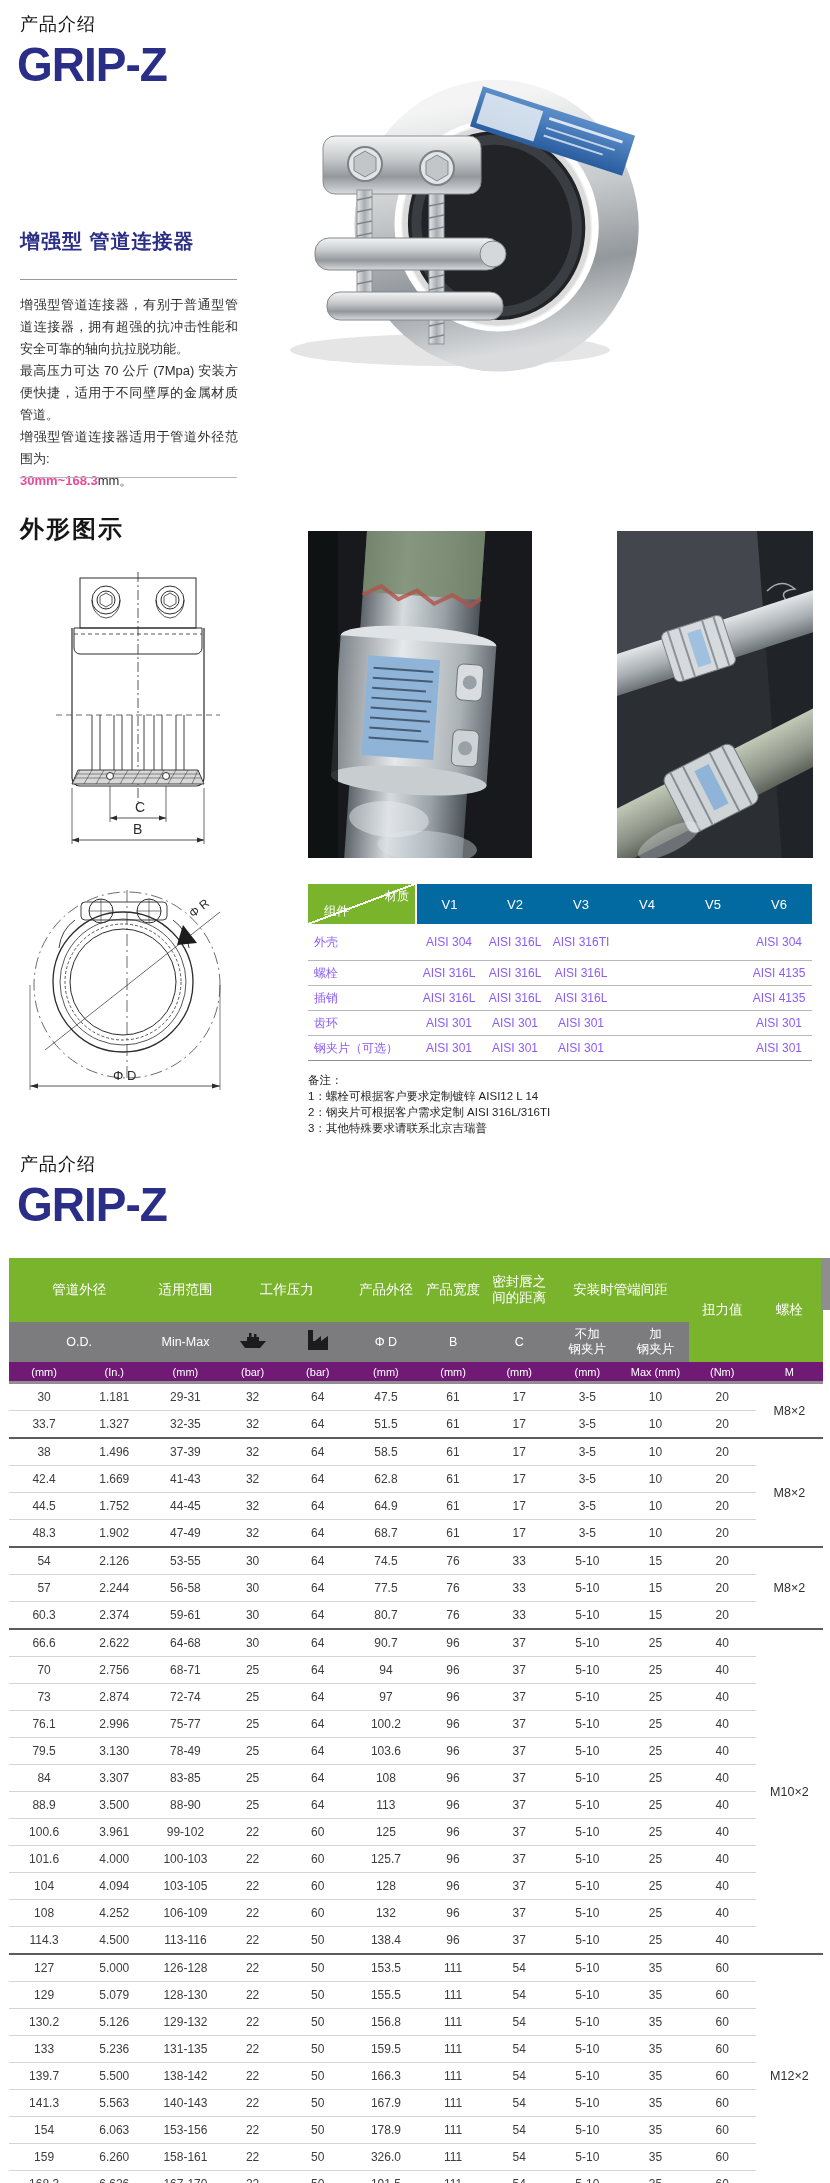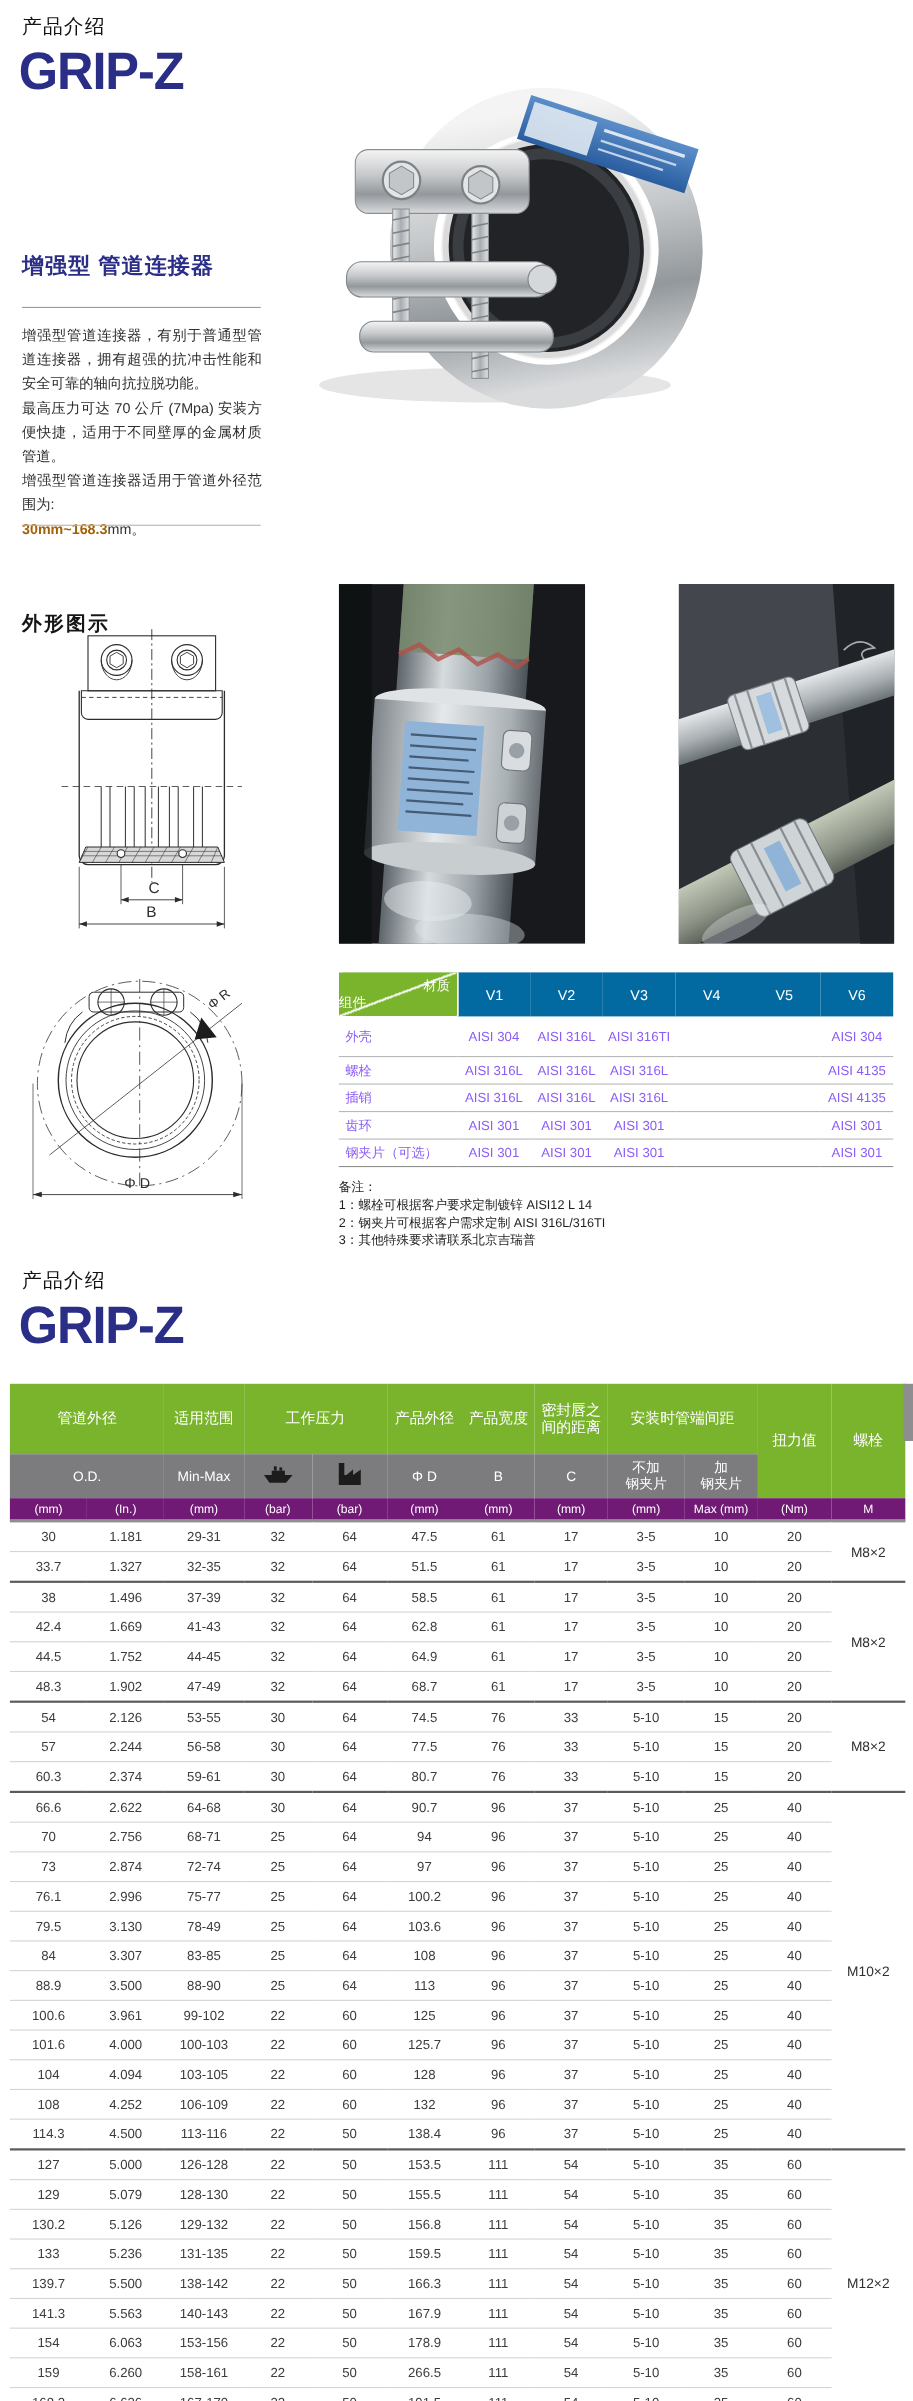--- a/index.html
+++ b/index.html
@@ -4,38 +4,38 @@
 <style>
   html,body{margin:0;padding:0;background:#e9e9e9;}
   .page{position:relative;width:830px;height:2183px;background:#ffffff;margin:0 auto;
         font-family:"Liberation Sans","DejaVu Sans",sans-serif;overflow:hidden;color:#222;}
   .abs{position:absolute;}
 
   
   .kicker{font-size:18px;color:#141414;letter-spacing:1px;}
   .big-title{font-size:46px;font-weight:bold;color:#2b2e87;letter-spacing:-1px;transform:scaleY(1.04);transform-origin:left top;}
   .product-heading{font-size:20px;font-weight:bold;color:#2b2e87;letter-spacing:1px;}
-  .outline-heading{font-size:18px;font-weight:bold;color:#161616;letter-spacing:2px;margin-top:42px;}
+  .outline-heading{font-size:24px;font-weight:bold;color:#161616;letter-spacing:2px;}
   .divider{height:1px;background:#9a9a9a;}
 
   
   .intro-text{width:218px;font-size:13px;line-height:22px;text-align:justify;color:#2e2e2e;}
   .intro-text p{margin:0;}
-  .range-line b{color:#a16207;}
+  .range-line b{color:#ec4899;}
 
   
   table{border-collapse:collapse;}
   .mat-table{width:504px;table-layout:fixed;font-size:12px;}
   .mat-table td{text-align:center;vertical-align:middle;color:#8b5cf6;}
   .mat-table .mhead td{background:#0369a1;color:#fff;height:38px;font-size:13px;}
   .mat-table td.corner{position:relative;background:#7ab42d;
      background-image:linear-gradient(to bottom right,rgba(0,0,0,0) calc(50% - 1px),rgba(255,255,255,.95) calc(50% - 1px),rgba(255,255,255,.95) calc(50% + 1px),rgba(0,0,0,0) calc(50% + 1px));
      border-right:2px solid #fff;}
   .mat-table td.corner .c-top{position:absolute;top:4px;right:6px;font-size:12px;color:#fff;text-align:center;}
-  .mat-table td.corner .c-bot{position:absolute;bottom:4px;left:0;font-size:12.5px;color:#fff;}
+  .mat-table td.corner .c-bot{position:absolute;bottom:4px;left:16px;font-size:12.5px;color:#fff;}
   .mat-table tbody td{border-bottom:1px solid #b8b8b8;height:22px;font-size:12px;}
   .mat-table tbody tr:first-child td{height:34px;}
   .mat-table tbody tr:last-child td{border-bottom:1px solid #8f8f8f;}
   .mat-table tbody td.rowlab{text-align:left;padding-left:6px;}
 
   
   .notes{font-size:11.5px;line-height:16px;color:#1f1f1f;}
   .notes .nt{font-weight:normal;}
   .notes div{margin:0;}
 
@@ -849,21 +849,21 @@
           <td>5-10</td>
           <td>35</td>
           <td>60</td>
         </tr>
         <tr>
           <td>159</td>
           <td>6.260</td>
           <td>158-161</td>
           <td>22</td>
           <td>50</td>
-          <td>266.5</td>
+          <td>326.0</td>
           <td>111</td>
           <td>54</td>
           <td>5-10</td>
           <td>35</td>
           <td>60</td>
         </tr>
         <tr class="glast">
           <td>168.3</td>
           <td>6.626</td>
           <td>167-170</td>

